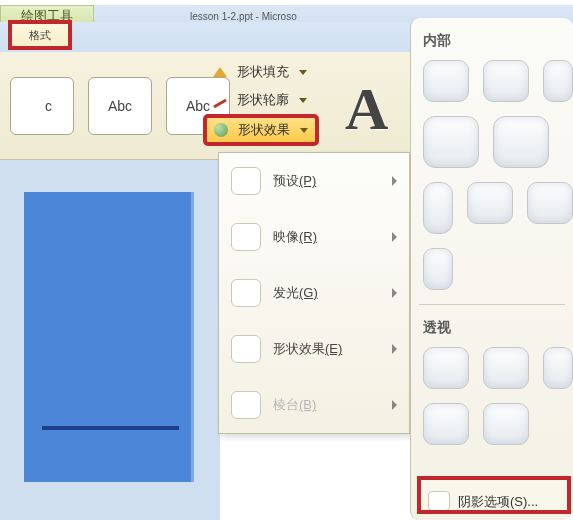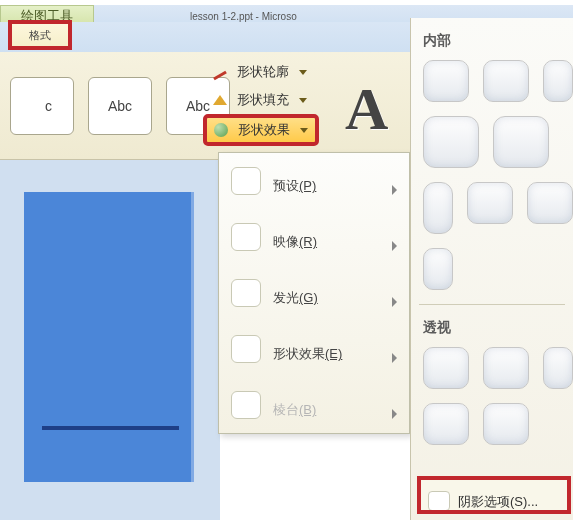--- a/index.html
+++ b/index.html
@@ -139,21 +139,21 @@
   }
   .effects-menu {
     position: absolute;
     left: 218px; top: 152px;
     width: 192px;
     background: linear-gradient(#fdfdfb, #f4f1e3);
     border: 1px solid #bfbfa9;
     box-shadow: 3px 3px 6px rgba(0,0,0,0.15);
   }
   .effects-menu .item {
-    display: flex; align-items: flex-end; gap: 12px;
+    display: flex; align-items: center; gap: 12px;
     padding: 14px 12px;
     position: relative;
     color: #444;
   }
   .effects-menu .item.disabled { color: #b5b5b5; }
   .effects-menu .item .sw {
     width: 30px; height: 28px;
     border: 1px solid #c9c9b5;
     border-radius: 6px;
     background: #fff;
@@ -171,20 +171,21 @@
     border-bottom: 1px solid #e8b946;
     color: #3a2b00;
   }
   .effects-menu .item.active .arrow-r { border-left-color: #6b5b1a; }
   .effects-menu .item .accel { text-decoration: underline; }
   .side-panel {
     position: absolute;
     left: 410px; top: 18px; right: 0; bottom: 0;
     background: linear-gradient(#fbfbf8, #f4f1e5);
     border-left: 1px solid #c8c4ac;
+    border-radius: 9px;
   }
   .side-panel .section-label {
     padding: 14px 0 10px 12px;
     font-size: 14px;
     color: #5c5c5c;
     font-weight: bold;
   }
   .grid {
     display: flex; flex-wrap: wrap;
     gap: 14px 14px;
@@ -254,27 +255,27 @@
     <div class="shape-swatch">
       <span class="partial">c</span>
     </div>
     <div class="shape-swatch">Abc</div>
     <div class="shape-swatch">Abc</div>
   </div>
 </div>
 
 <div class="shape-menu-col">
   <div class="shape-menu-btn">
+    <span class="ico"><span class="ico-bucket"></span></span>
+    <span>形状填充</span>
+    <span class="caret-down"></span>
+  </div>
+  <div class="shape-menu-btn">
     <span class="ico"><span class="ico-pen"></span></span>
     <span>形状轮廓</span>
-    <span class="caret-down"></span>
-  </div>
-  <div class="shape-menu-btn">
-    <span class="ico"><span class="ico-bucket"></span></span>
-    <span>形状填充</span>
     <span class="caret-down"></span>
   </div>
   <div class="shape-menu-btn shape-effects-btn hl">
     <span class="ico"><span class="ico-ball"></span></span>
     <span>形状效果</span>
     <span class="caret-down"></span>
   </div>
 </div>
 
 <div class="big-A">A</div>

